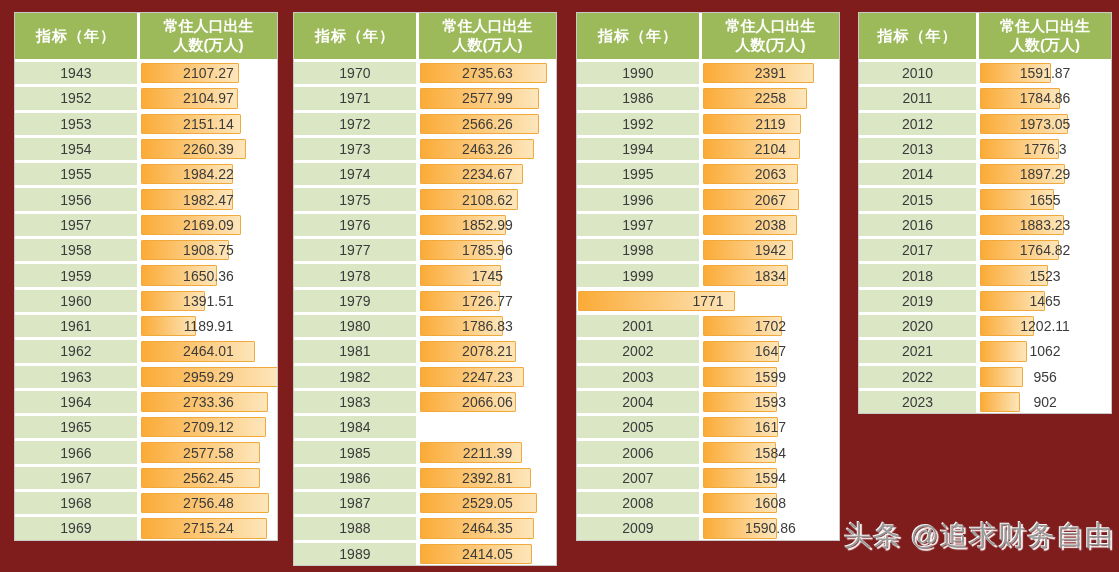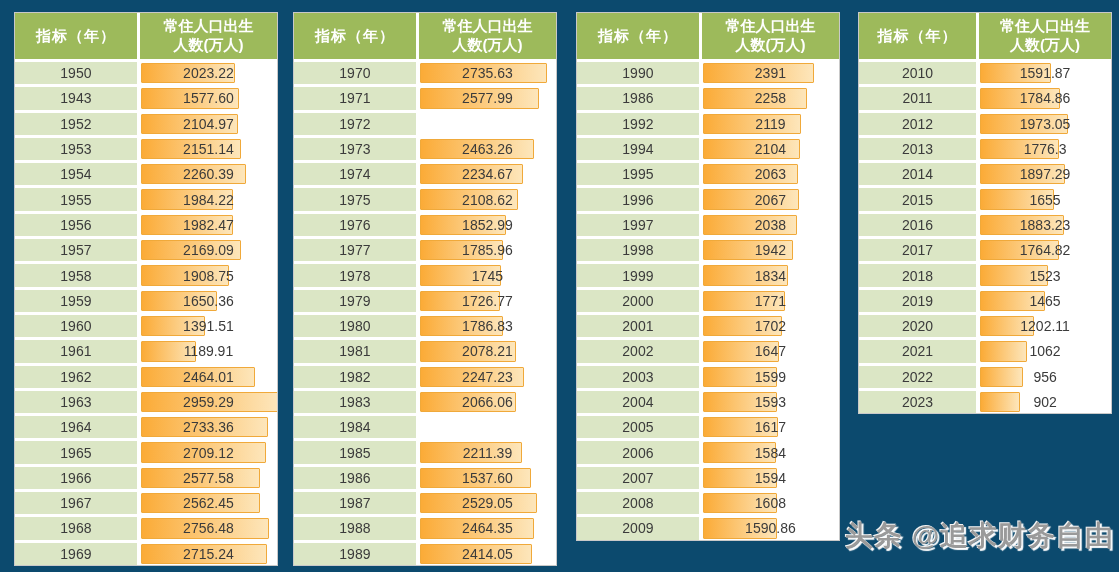--- a/index.html
+++ b/index.html
@@ -1,19 +1,19 @@
 <!DOCTYPE html>
 <html><head>
 <meta charset="utf-8">
 <style>
   html,body{margin:0;padding:0;background:#fff;}
   .canvas{
     position:relative;
     width:1119px;height:572px;
-    background:#0c4a6e;
+    background:#7f1d1d;
     font-family:"Liberation Sans", sans-serif;
     overflow:hidden;
   }
   .data-table{
     position:absolute;
     top:12px;
     border:1px solid #c9c9c9;
     background:#ffffff;
     box-sizing:border-box;
   }
@@ -46,21 +46,21 @@
     position:absolute;left:1px;top:1px;bottom:1px;
     border:1px solid #f0a93a;
     border-radius:1px;
     background:linear-gradient(to right,#fbab37,#fde6bb);
     box-sizing:border-box;
   }
   .cell.val span{position:relative;z-index:1;}
   .watermark{
     position:absolute;
     right:5px;top:517px;
-    font-size:28px;font-weight:bold;
+    font-size:28px;font-weight:normal;
     color:#9a9a9a;
     letter-spacing:1px;
     text-shadow:2px 2px 1px #ffffff,-1px -1px 0 #f4f4f4;
     white-space:nowrap;
   }
 </style>
 </head>
 <body>
 
 <div class="canvas">
@@ -68,31 +68,24 @@
   <section class="data-table" style="left:14px;width:264px;">
     <div class="thead">
       <div class="th year-h">指标（年）</div>
       <div class="th val-h">
         <span>常住人口出生</span>
         <span>人数(万人)</span>
       </div>
     </div>
     <div class="tbody">
         <div class="row">
-          <div class="cell year">1950</div>
-          <div class="cell val">
-            <div class="bar" style="width: 68.37%;"></div>
-            <span>2023.22</span>
-          </div>
-        </div>
-        <div class="row">
           <div class="cell year">1943</div>
           <div class="cell val">
             <div class="bar" style="width: 71.21%;"></div>
-            <span>1577.60</span>
+            <span>2107.27</span>
           </div>
         </div>
         <div class="row">
           <div class="cell year">1952</div>
           <div class="cell val">
             <div class="bar" style="width: 71.13%;"></div>
             <span>2104.97</span>
           </div>
         </div>
         <div class="row">
@@ -235,20 +228,24 @@
         </div>
         <div class="row">
           <div class="cell year">1971</div>
           <div class="cell val">
             <div class="bar" style="width: 87.12%;"></div>
             <span>2577.99</span>
           </div>
         </div>
         <div class="row">
           <div class="cell year">1972</div>
+          <div class="cell val">
+            <div class="bar" style="width: 86.72%;"></div>
+            <span>2566.26</span>
+          </div>
         </div>
         <div class="row">
           <div class="cell year">1973</div>
           <div class="cell val">
             <div class="bar" style="width: 83.24%;"></div>
             <span>2463.26</span>
           </div>
         </div>
         <div class="row">
           <div class="cell year">1974</div>
@@ -327,21 +324,21 @@
           <div class="cell year">1985</div>
           <div class="cell val">
             <div class="bar" style="width: 74.73%;"></div>
             <span>2211.39</span>
           </div>
         </div>
         <div class="row">
           <div class="cell year">1986</div>
           <div class="cell val">
             <div class="bar" style="width: 80.86%;"></div>
-            <span>1537.60</span>
+            <span>2392.81</span>
           </div>
         </div>
         <div class="row">
           <div class="cell year">1987</div>
           <div class="cell val">
             <div class="bar" style="width: 85.46%;"></div>
             <span>2529.05</span>
           </div>
         </div>
         <div class="row">
@@ -427,21 +424,20 @@
           </div>
         </div>
         <div class="row">
           <div class="cell year">1999</div>
           <div class="cell val">
             <div class="bar" style="width: 61.97%;"></div>
             <span>1834</span>
           </div>
         </div>
         <div class="row">
-          <div class="cell year">2000</div>
           <div class="cell val">
             <div class="bar" style="width: 59.85%;"></div>
             <span>1771</span>
           </div>
         </div>
         <div class="row">
           <div class="cell year">2001</div>
           <div class="cell val">
             <div class="bar" style="width: 57.51%;"></div>
             <span>1702</span>

